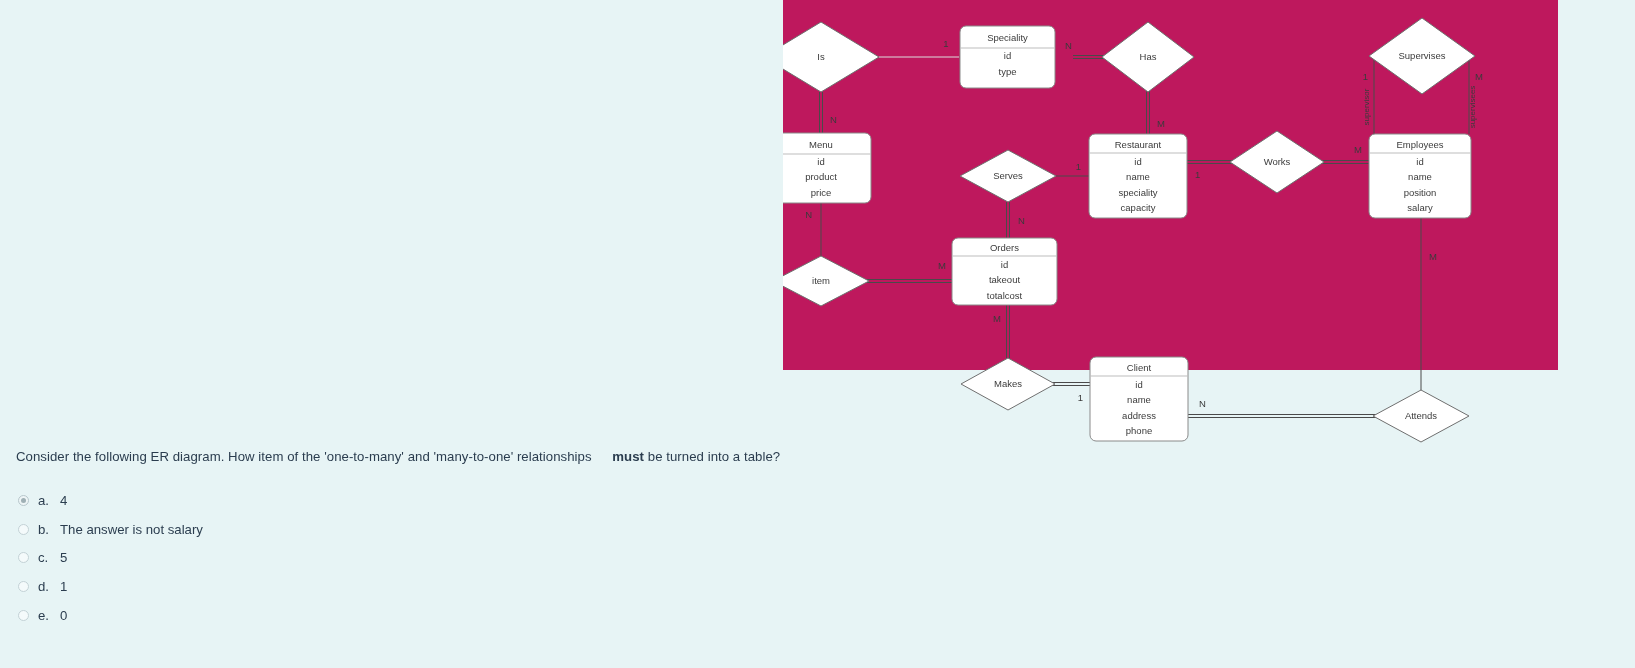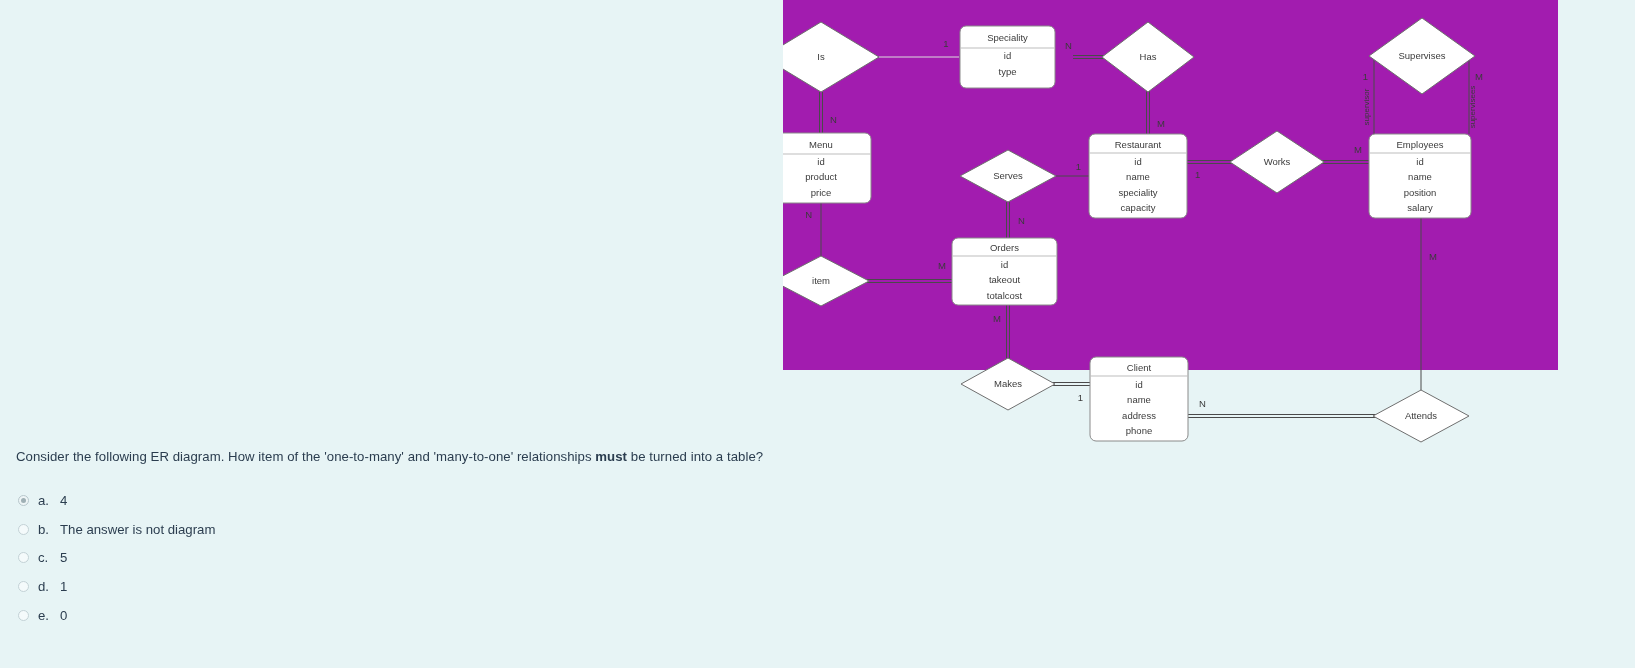--- a/index.html
+++ b/index.html
@@ -10,38 +10,38 @@
     font-family: "Liberation Sans", sans-serif;
     overflow: hidden;
   }
   #root { position: relative; width: 1635px; height: 668px; }
 
   
   #diagram-panel {
     position: absolute;
     left: 783px; top: 0px;
     width: 775px; height: 370px;
-    background: #a21caf;
+    background: #be185d;
   }
   #er-svg { position: absolute; left: 0; top: 0; }
 
   
   #question-block {
     position: absolute;
     left: 16px; top: 447px;
     width: 740px;
   }
   #question-text {
     font-size: 13.2px;
     color: #2b3d4f;
     line-height: 1.5;
     letter-spacing: .05px;
     white-space: nowrap;
   }
-  #question-text .strong { font-weight: 700; }
+  #question-text .strong { font-weight: 700; margin-left: 17px; }
 
   #answers {
     position: absolute;
     left: 18px; top: 486px;
     width: 600px;
   }
   .answer-row {
     display: flex;
     align-items: center;
     height: 28.7px;
@@ -262,21 +262,21 @@
 
     <label class="answer-row">
       <span class="radio checked"></span>
       <span class="answer-letter">a.</span>
       <span class="answer-label">4</span>
     </label>
 
     <label class="answer-row">
       <span class="radio"></span>
       <span class="answer-letter">b.</span>
-      <span class="answer-label">The answer is not diagram</span>
+      <span class="answer-label">The answer is not salary</span>
     </label>
 
     <label class="answer-row">
       <span class="radio"></span>
       <span class="answer-letter">c.</span>
       <span class="answer-label">5</span>
     </label>
 
     <label class="answer-row">
       <span class="radio"></span>

